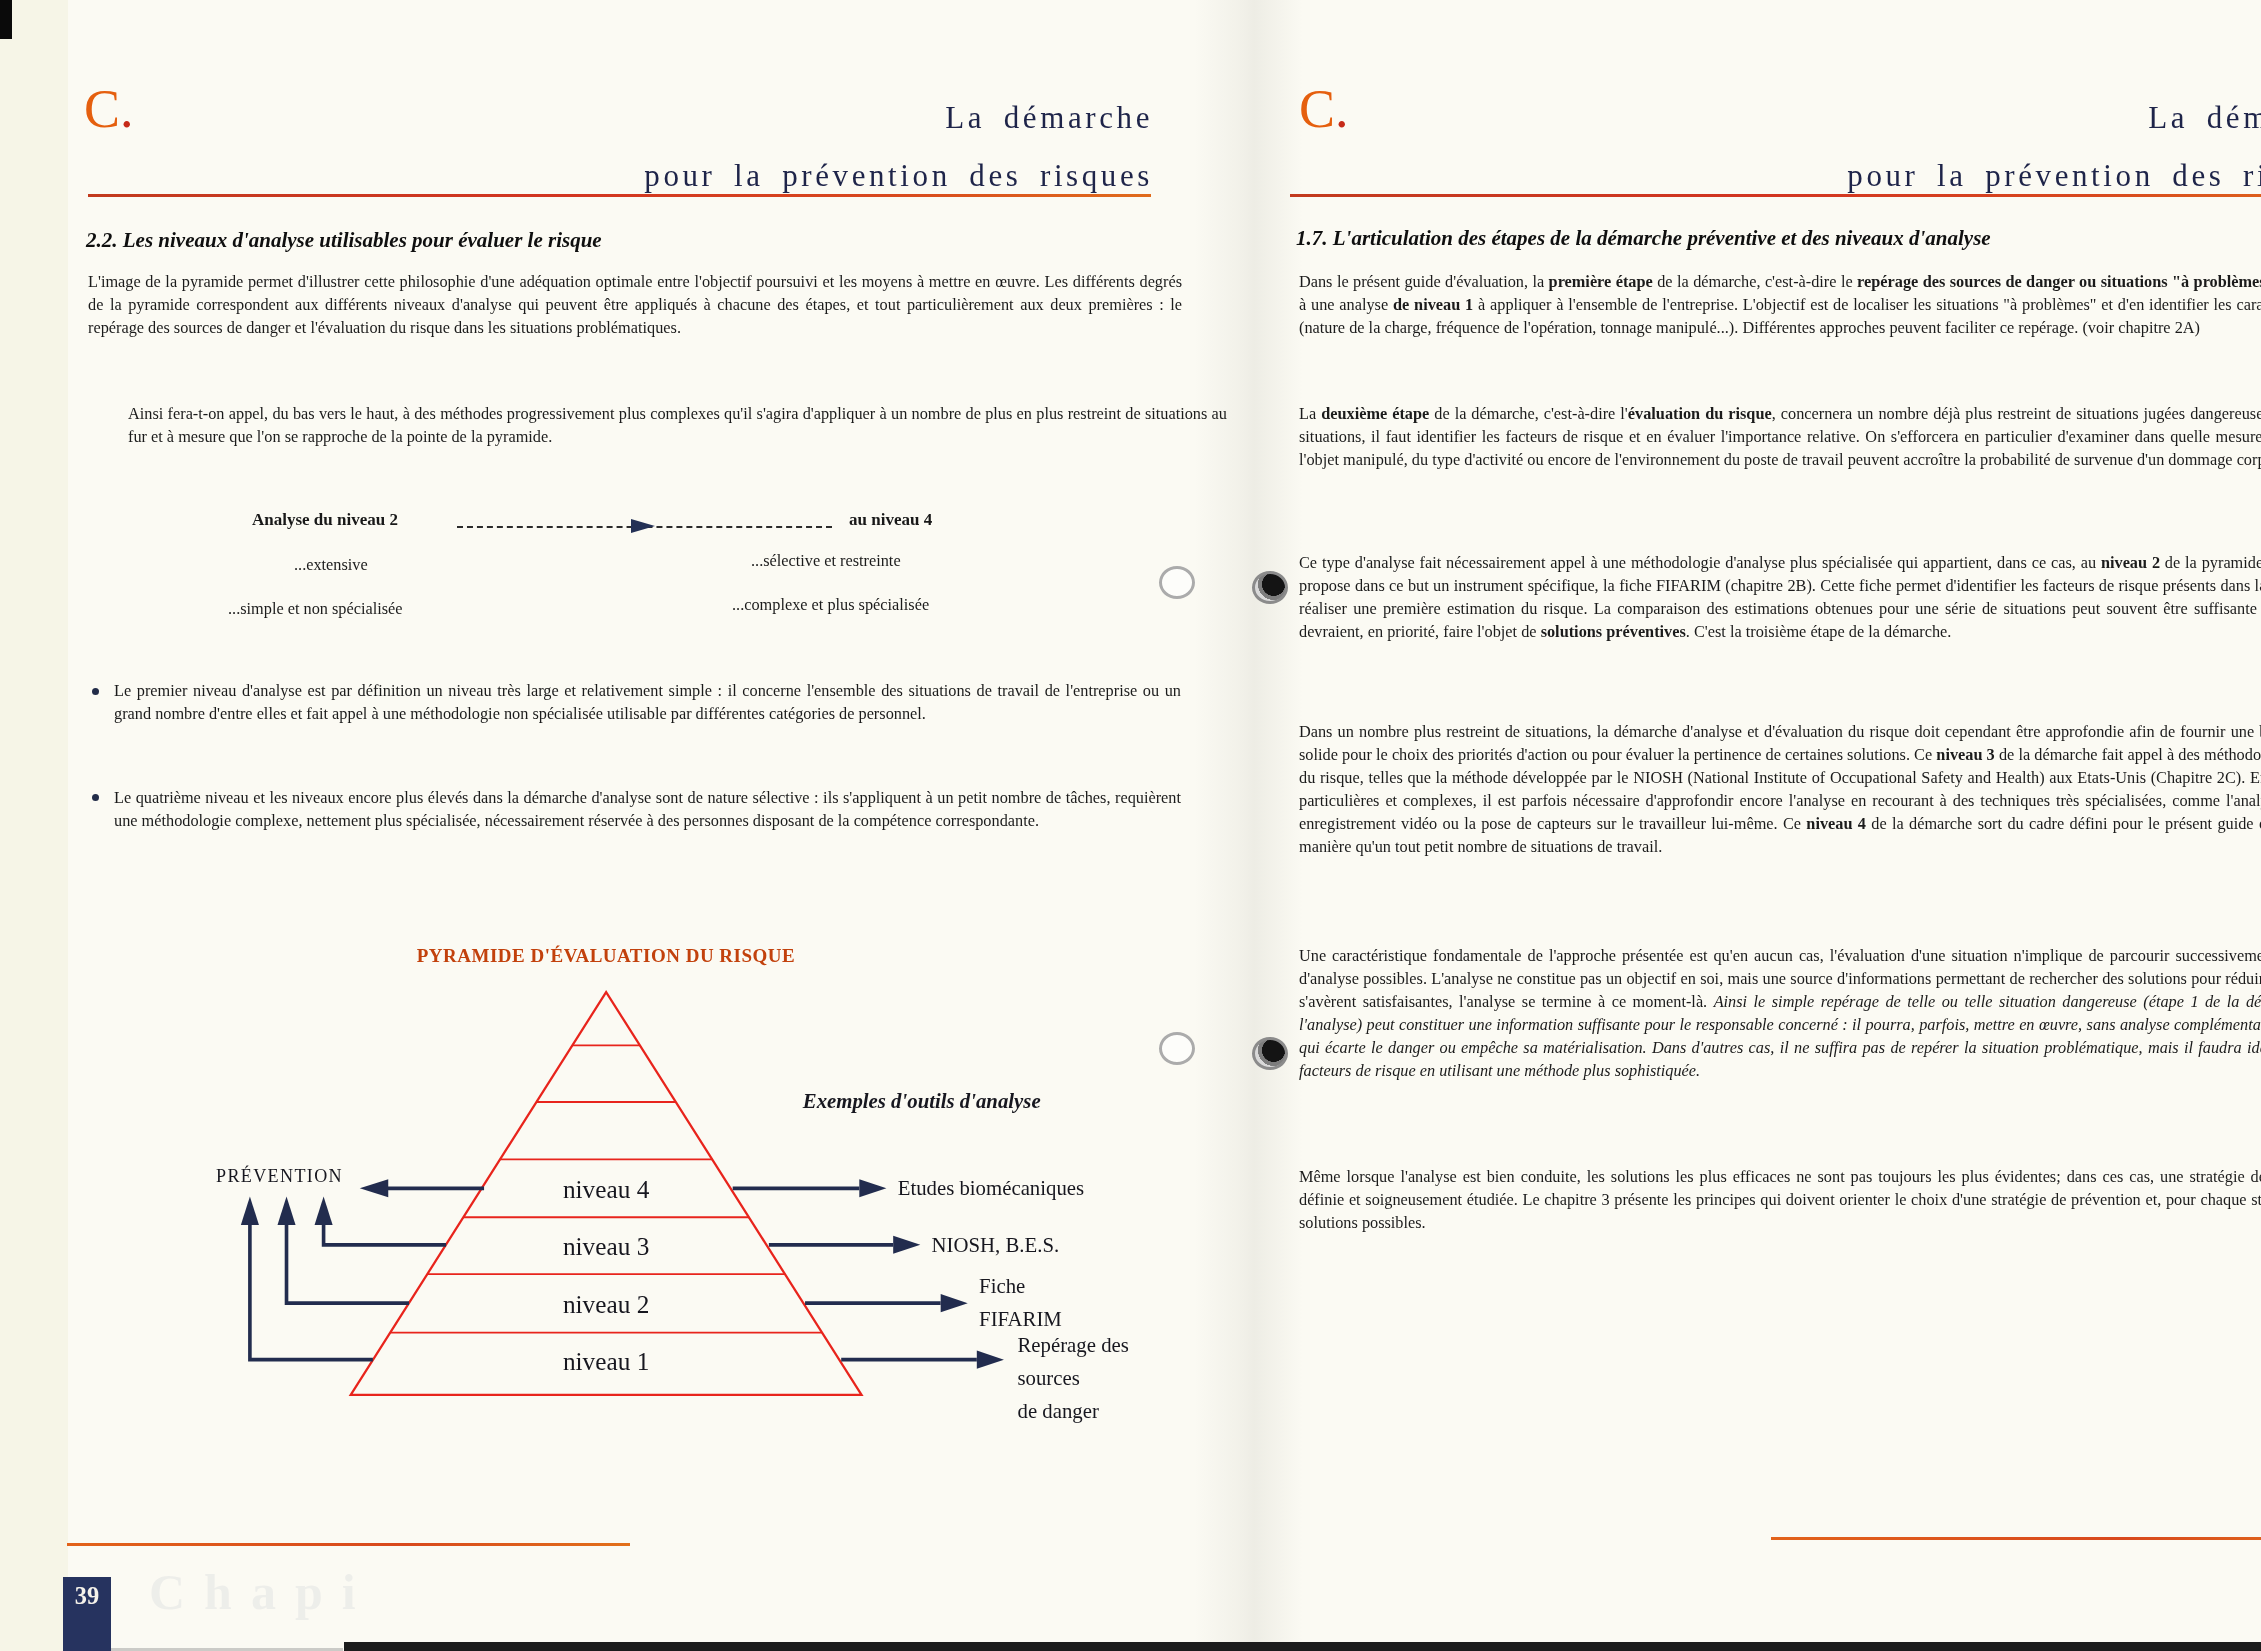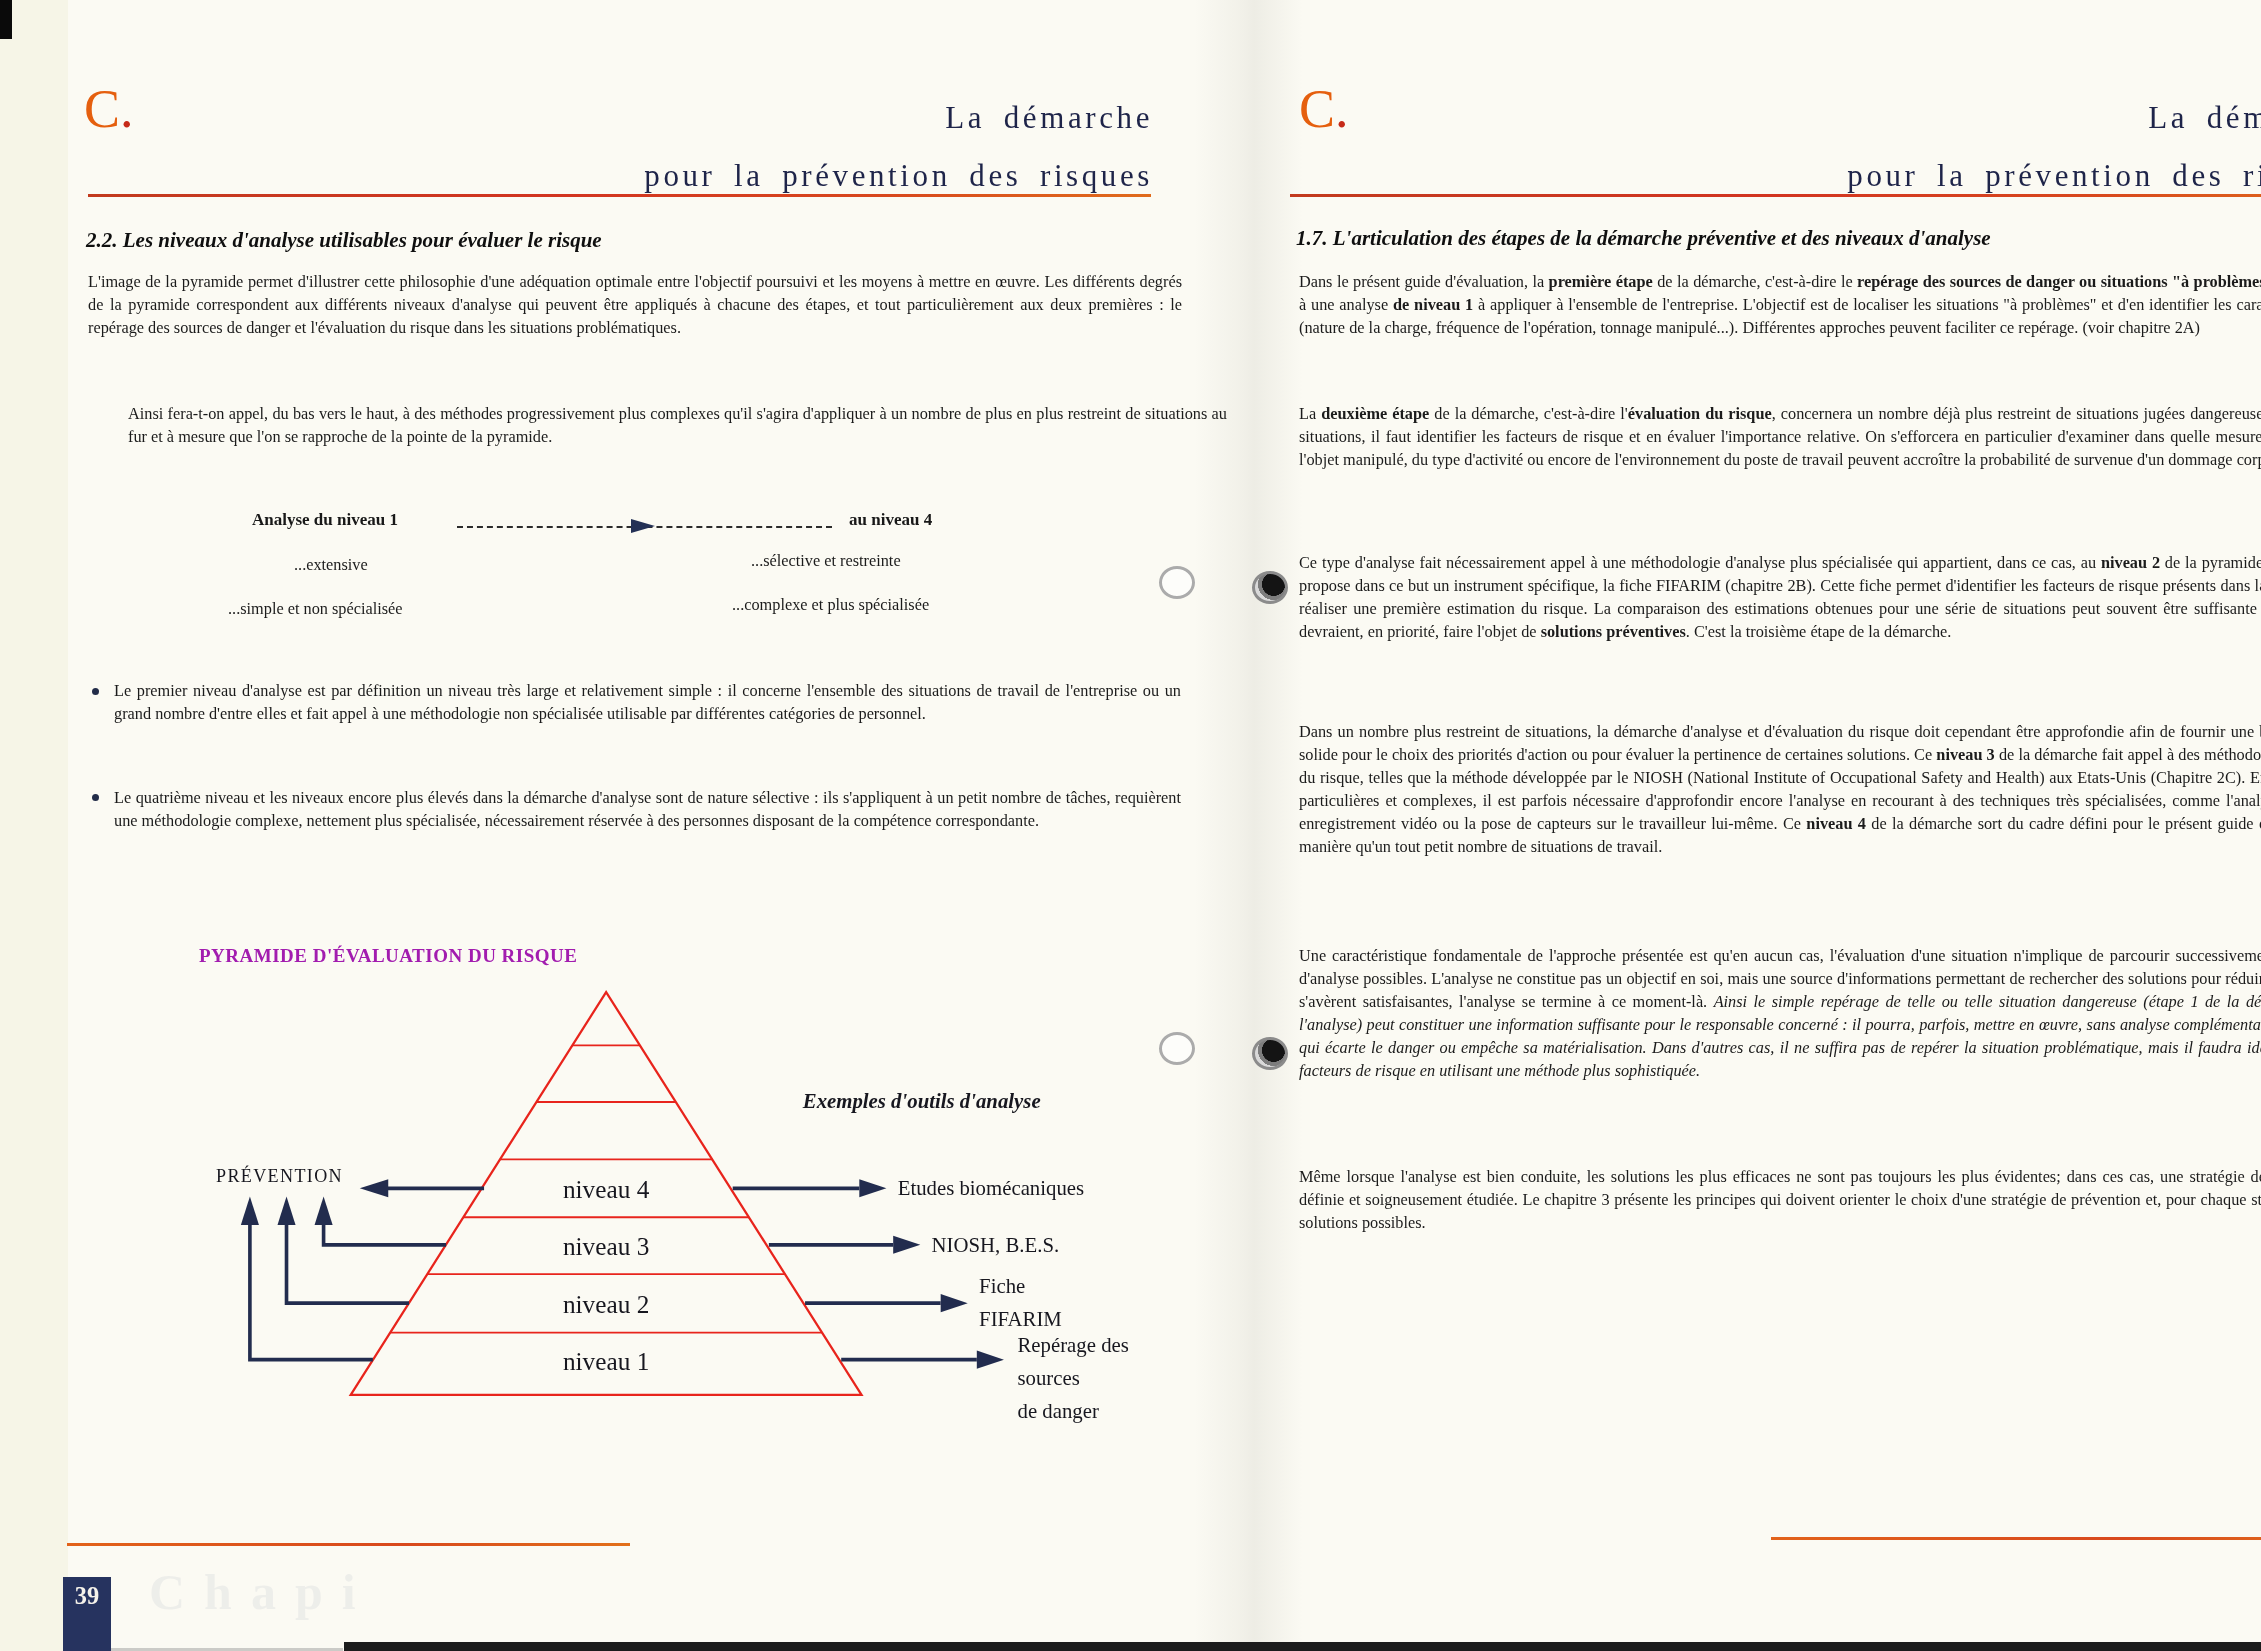--- a/index.html
+++ b/index.html
@@ -34,22 +34,22 @@
   .para .i{font-style:italic;}
   .bullet-dot{position:absolute;width:7.2px;height:7.2px;border-radius:50%;background:#222c48;}
   
   .level-label{position:absolute;font-size:17px;font-weight:bold;white-space:nowrap;}
   .dash-arrow{position:absolute;height:18px;}
   .dash-line{position:absolute;left:0;right:0;top:6.8px;border-top:2.3px dashed #2b2b2b;}
   .dash-head{position:absolute;left:174px;top:0;width:0;height:0;
     border-left:24.4px solid #233055;border-top:7.7px solid transparent;border-bottom:7.7px solid transparent;}
   .attr-label{position:absolute;font-size:16.3px;white-space:nowrap;color:#1b1b1b;}
   
-  .diagram-title{position:absolute;left:199px;top:945px;width:814px;
-    font-size:19px;font-weight:bold;letter-spacing:0.5px;color:#a21caf;}
+  .diagram-title{position:absolute;left:199px;top:945px;width:814px;text-align:center;
+    font-size:19px;font-weight:bold;letter-spacing:0.5px;color:#c2410c;}
   .diagram-svg{position:absolute;left:190px;top:932px;width:995px;height:547px;}
   .diagram-svg text{font-family:"Liberation Serif","DejaVu Serif",serif;fill:#17171f;}
   .diagram-svg .lvl{font-size:56px;}
   .diagram-svg .tool{font-size:46px;}
   .diagram-svg .prev{font-size:40px;letter-spacing:3px;}
   .diagram-svg .examples{font-size:46px;font-weight:bold;font-style:italic;}
   
   .bottom-rule{position:absolute;height:3.2px;background:linear-gradient(90deg,#e2621a,#d8481c 60%,#e2701a);}
   .page-number-box{position:absolute;width:48px;background:#26335f;color:#f5f2ea;
     text-align:center;font-size:24.4px;font-weight:bold;padding-top:5.4px;box-sizing:border-box;}
@@ -73,21 +73,21 @@
 <div class="page-title" style="left:312px;">
   <div>La démarche</div>
   <div>pour la prévention des risques</div>
 </div>
 <div class="title-rule" style="left:88px;width:1063px;"></div>
 <div class="section-heading" style="left:86px;top:228px;">2.2. Les niveaux d'analyse utilisables pour évaluer le risque</div>
 
 <div class="para" style="left:88px;top:270px;width:1094px;">L'image de la pyramide permet d'illustrer cette philosophie d'une adéquation optimale entre l'objectif poursuivi et les moyens à mettre en œuvre. Les différents degrés de la pyramide correspondent aux différents niveaux d'analyse qui peuvent être appliqués à chacune des étapes, et tout particulièrement aux deux premières : le repérage des sources de danger et l'évaluation du risque dans les situations problématiques.</div>
 <div class="para" style="left:88px;top:402px;width:1099px;margin-left:40px;">Ainsi fera-t-on appel, du bas vers le haut, à des méthodes progressivement plus complexes qu'il s'agira d'appliquer à un nombre de plus en plus restreint de situations au fur et à mesure que l'on se rapproche de la pointe de la pyramide.</div>
 
-<div class="level-label" style="left:252px;top:510px;">Analyse du niveau 1</div>
+<div class="level-label" style="left:252px;top:510px;">Analyse du niveau 2</div>
 <div class="dash-arrow" style="left:457px;top:519px;width:375px;">
   <div class="dash-line"></div>
   <div class="dash-head"></div>
 </div>
 <div class="level-label" style="left:849px;top:510px;">au niveau 4</div>
 
 <div class="attr-label" style="left:294px;top:555px;">...extensive</div>
 <div class="attr-label" style="left:751px;top:551px;">...sélective et restreinte</div>
 <div class="attr-label" style="left:228px;top:599px;">...simple et non spécialisée</div>
 <div class="attr-label" style="left:732px;top:595px;">...complexe et plus spécialisée</div>

